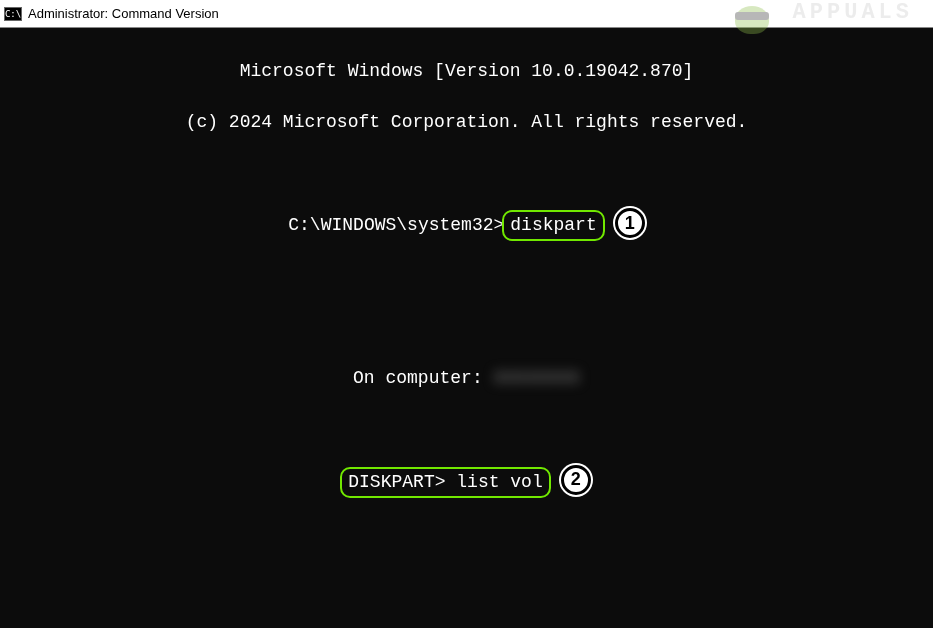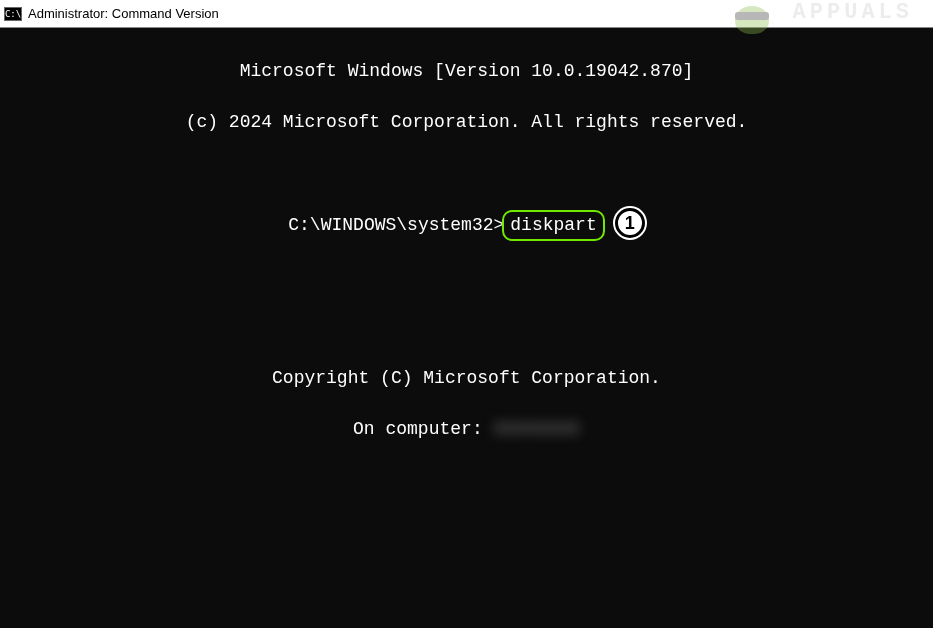--- a/index.html
+++ b/index.html
@@ -114,23 +114,23 @@
 </div>
 <div class="watermark">APPUALS</div>
 
 <div class="terminal">
 <span class="row">Microsoft Windows [Version 10.0.19042.870]</span>
 <span class="row">(c) 2024 Microsoft Corporation. All rights reserved.</span>
 <span class="row"> </span>
 <span class="row"><span>C:\WINDOWS\system32&gt;</span><span class="highlight-box"><span>diskpart</span></span><span class="circle">1</span></span>
 <span class="row"> </span>
 <span class="row"> </span>
-<span class="row">Copyright (C) Microsoft Corporation.</span>
 <span class="row"><span>On computer: </span><span class="obscured">XXXXXXXX</span></span>
 <span class="row"> </span>
+<span class="row"><span class="highlight-box"><span>DISKPART&gt; </span><span>list vol</span></span><span class="circle">2</span></span>
 <span class="row"> </span>
 
 
 
 
 
 
 
 
 

